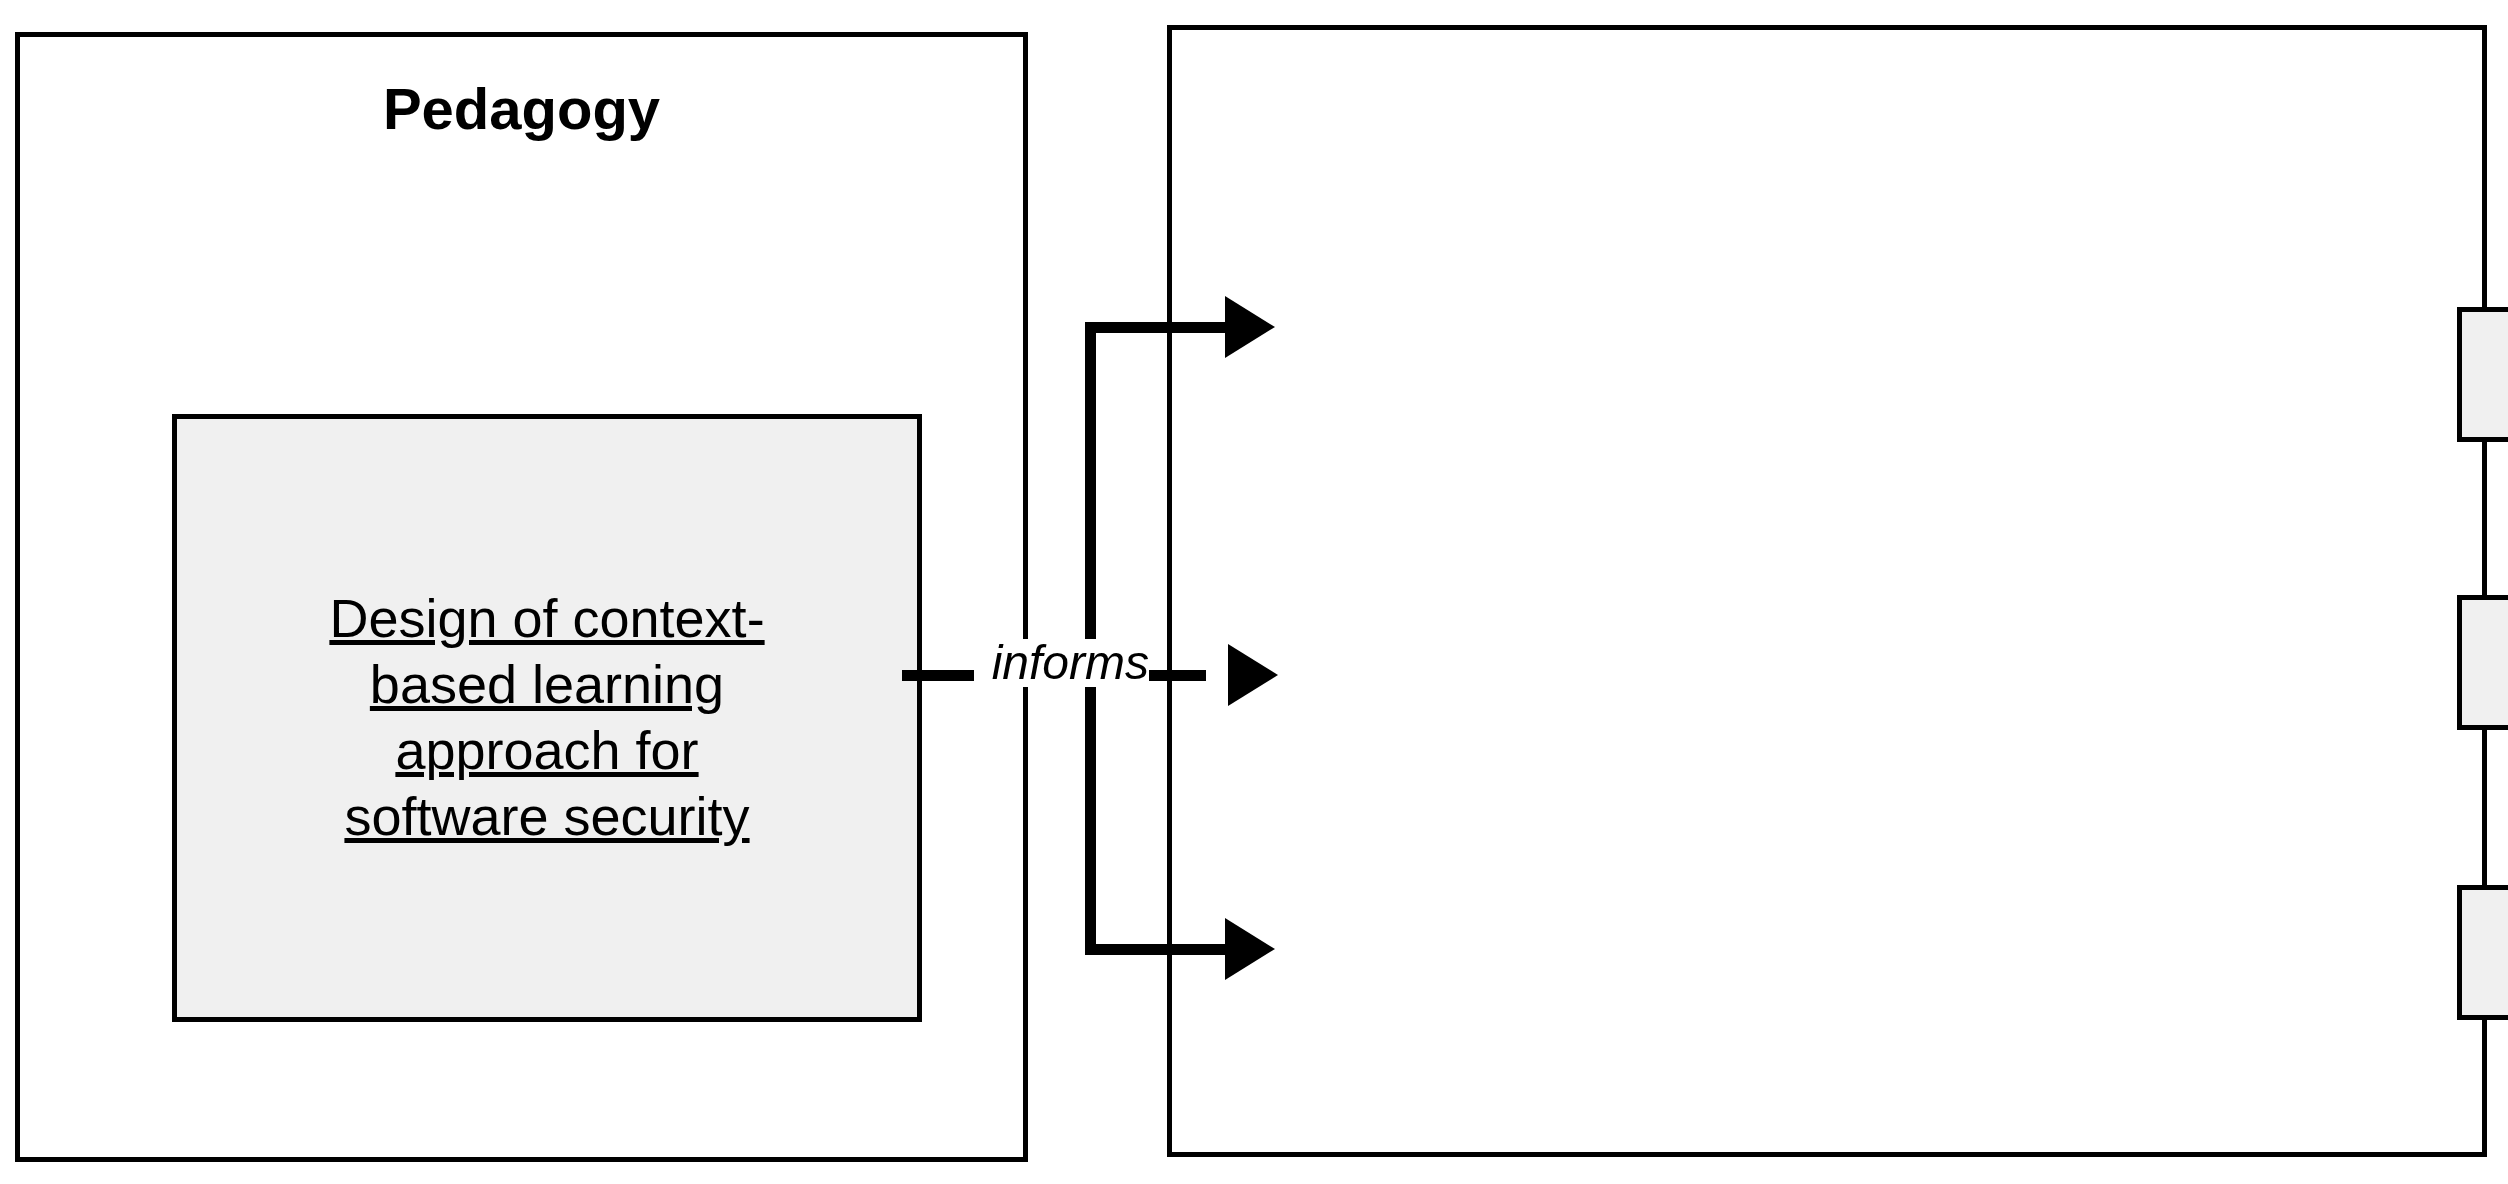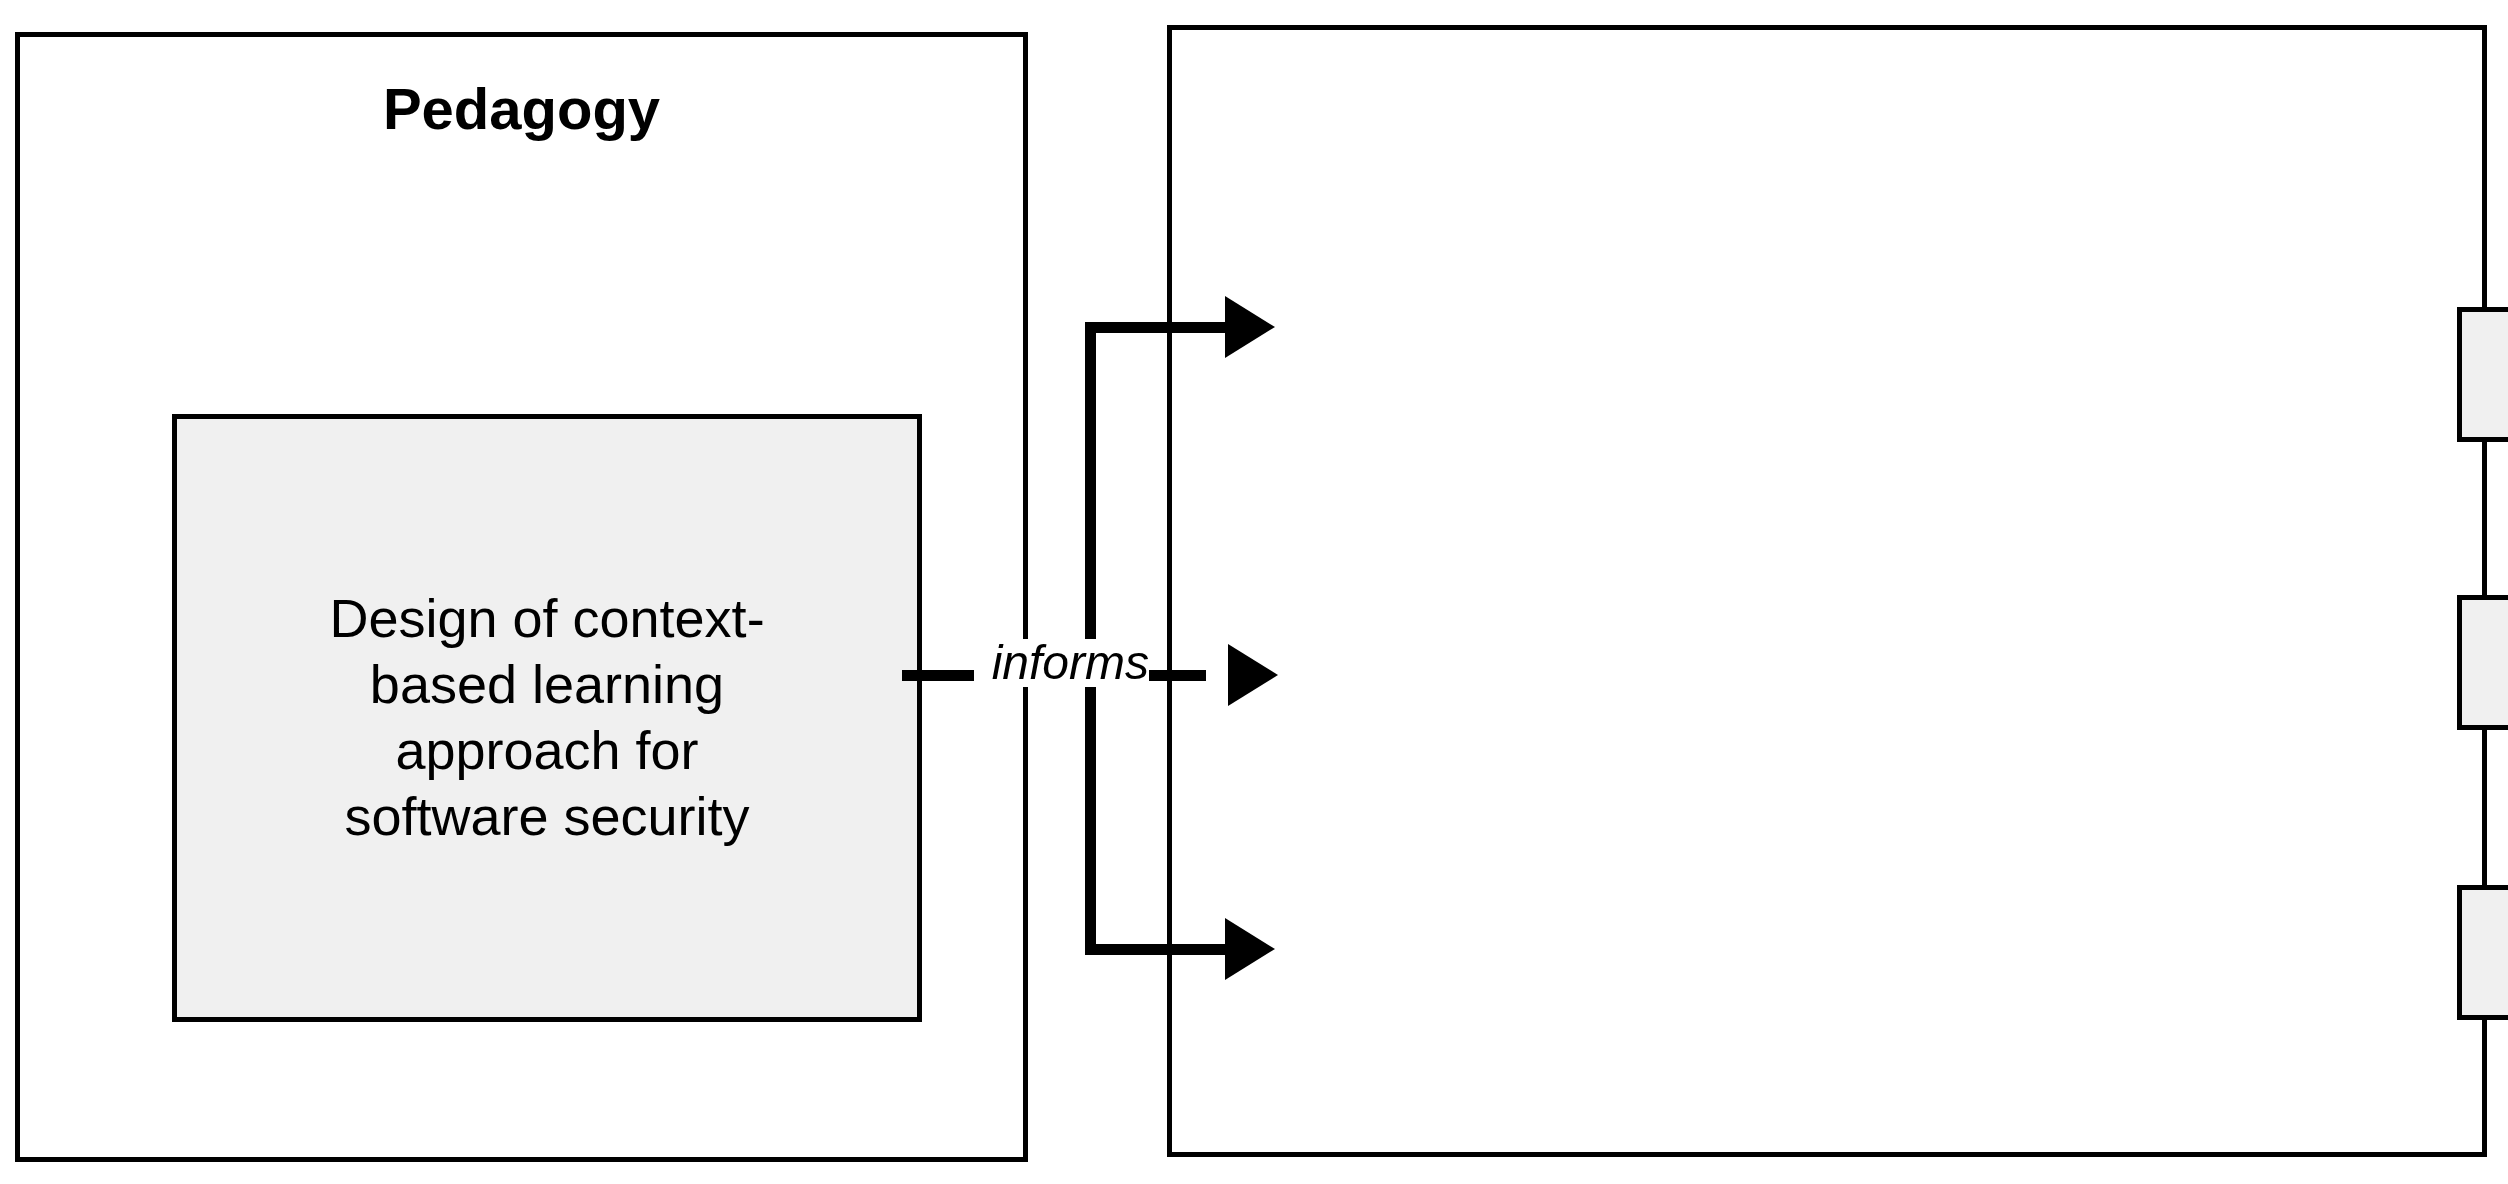--- a/index.html
+++ b/index.html
@@ -77,20 +77,21 @@
     color: #000000;
     white-space: pre-line;
     padding: 4px 10px;
   }
 
   #pedagogy-box {
     left: 152px;
     top: 377px;
     width: 750px;
     height: 608px;
+    text-decoration: underline;
   }
 
   .cls-box {
     left: 1285px;
     width: 1080px;
     height: 135px;
   }
   #cls-box-1 { top: 277px; }
   #cls-box-2 { top: 565px; }
   #cls-box-3 { top: 855px; }

